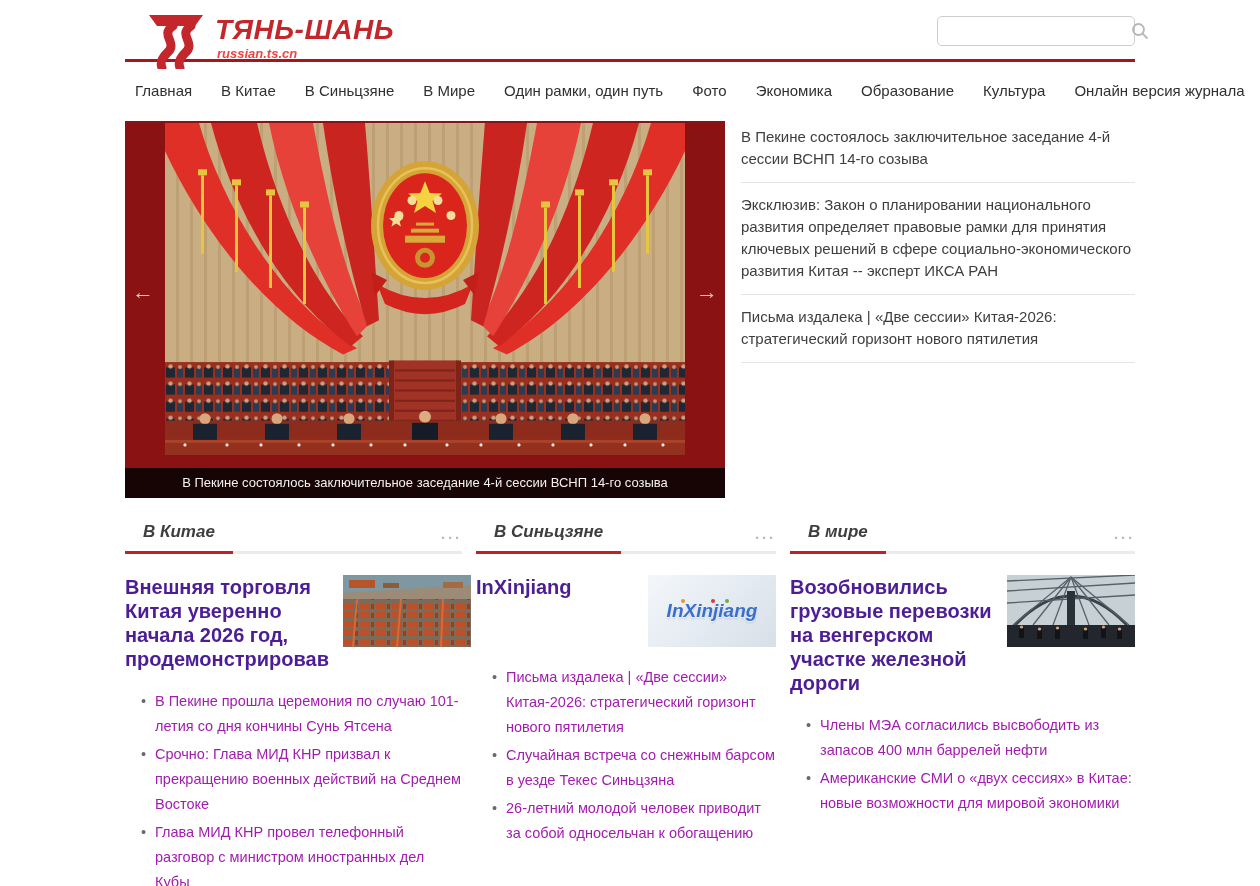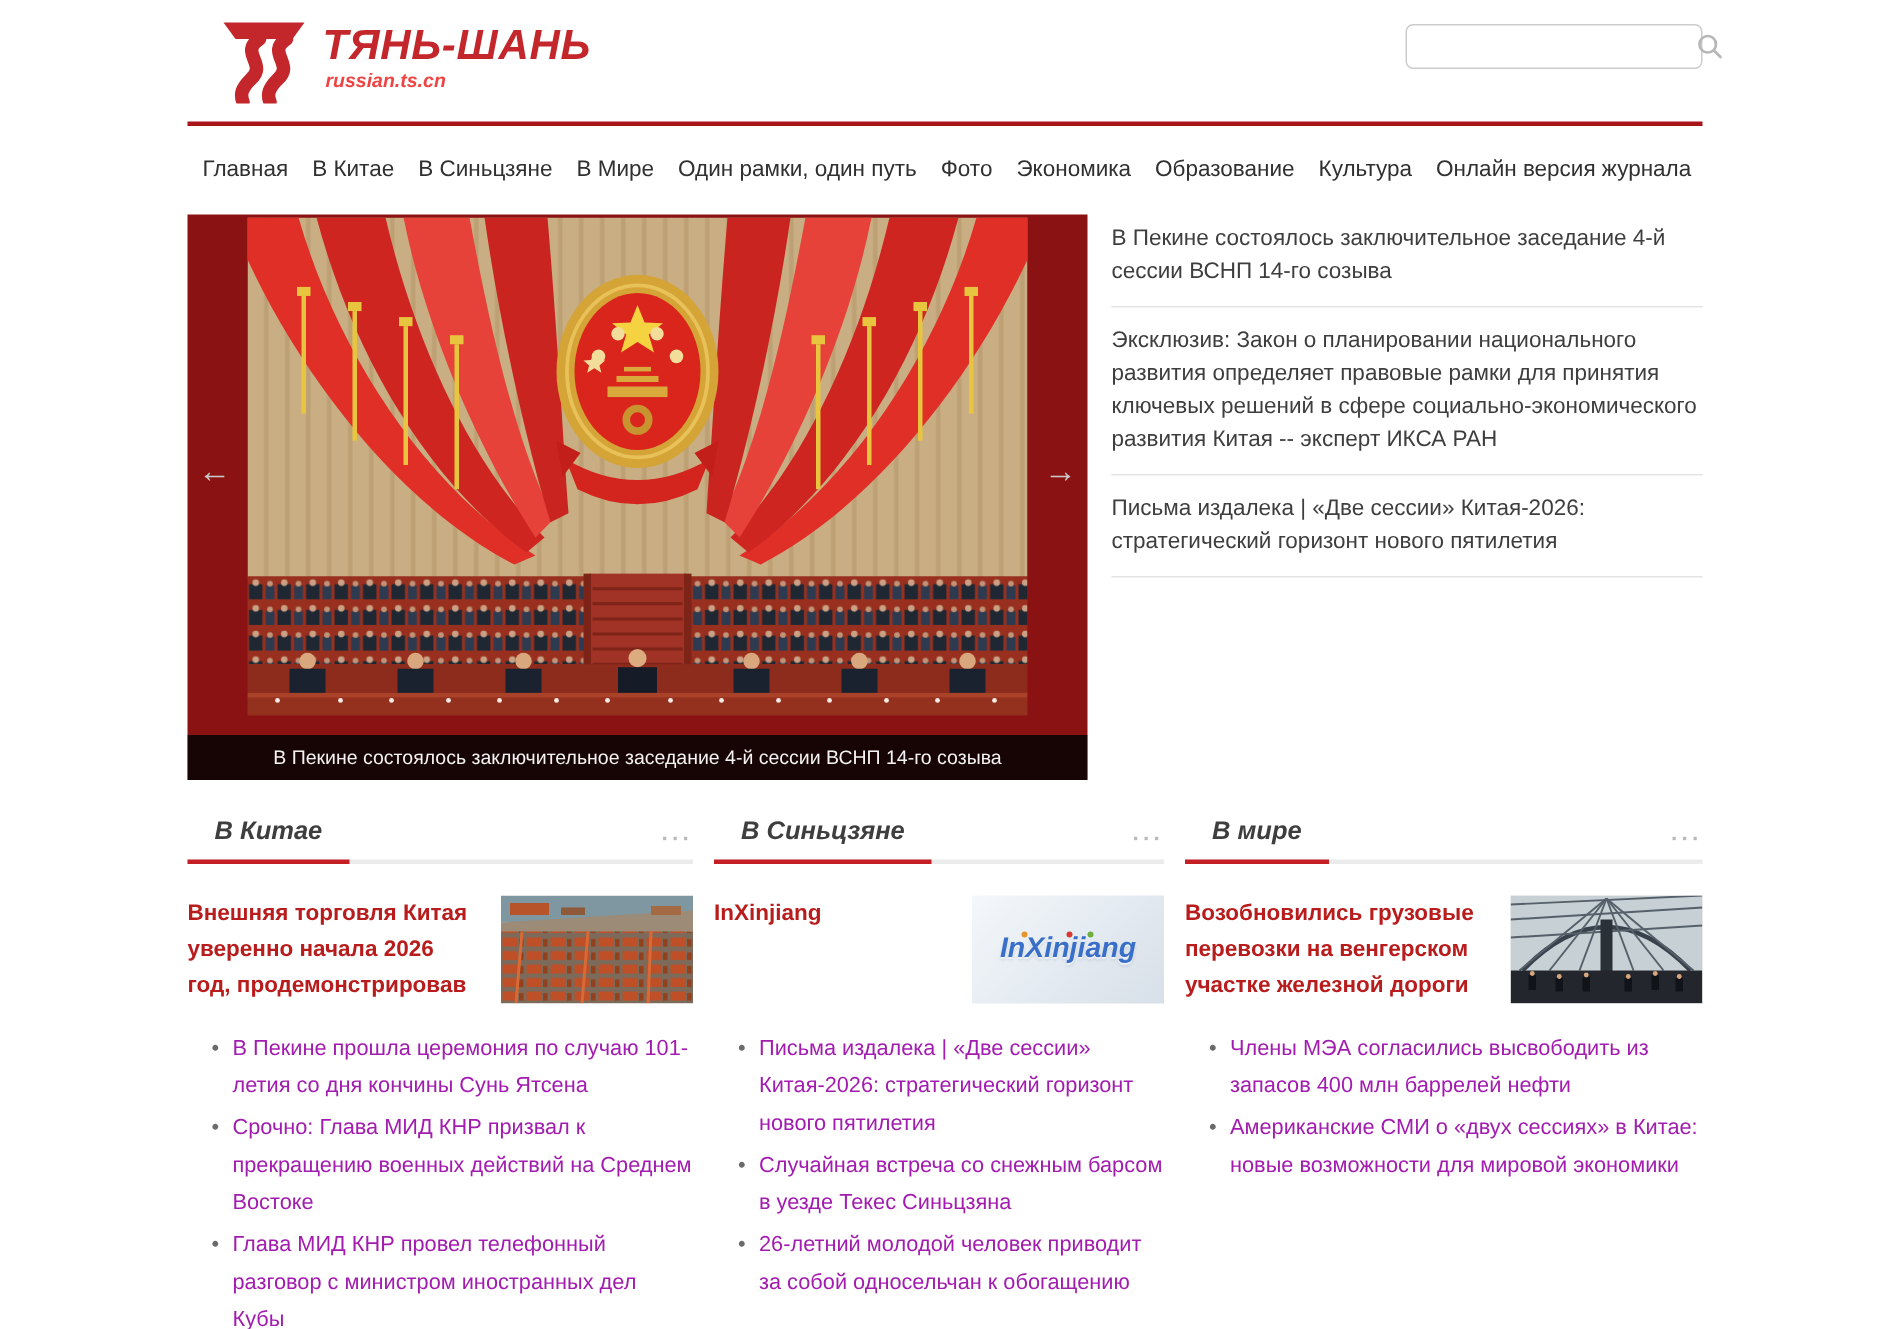--- a/index.html
+++ b/index.html
@@ -3,31 +3,31 @@
 <meta charset="utf-8">
 <style>
   * { box-sizing: border-box; margin: 0; padding: 0; }
   html,body { width:1260px; height:886px; overflow:hidden; background:#fff;
     font-family:"Liberation Sans", sans-serif; }
   a { text-decoration:none; cursor:pointer; }
 
   .page { width:1010px; margin:0 auto; position:relative; }
 
   
-  .header { position:relative; height:84px; padding-top:13px; border-bottom:3px solid #a8151a; }
+  .header { position:relative; height:62px; padding-top:13px; border-bottom:3px solid #a8151a; }
   .brand { display:flex; align-items:flex-start; gap:10px; margin-left:18px; }
   .brand-txt { padding-top:2px; }
   .brand-title { color:#c3272b; font-size:28px; font-weight:bold; font-style:italic; letter-spacing:.5px; line-height:30px; }
   .brand-sub { color:#ef4444; font-size:13px; font-weight:bold; font-style:italic; margin-top:1px; margin-left:2px; }
   .searchbox { position:absolute; right:0; top:16px; width:198px; height:30px; border:1px solid #ccc; border-radius:5px; background:#fff; display:flex; align-items:center; }
   .searchbox input { border:none; outline:none; flex:1; height:26px; padding:0 8px; font-size:13px; background:transparent; }
   .search-ico { width:26px; height:26px; display:flex; align-items:center; justify-content:center; }
 
   
-  .nav { display:flex; flex-wrap:nowrap; gap:16px; padding:20px 0 0 10px; }
+  .nav { display:flex; flex-wrap:nowrap; gap:29px; padding:20px 0 0 10px; }
   .nav a { color:#303030; font-size:15px; white-space:nowrap; }
 
   
   .main { display:grid; grid-template-columns:600px 394px; column-gap:16px; margin-top:22px; }
 
   .carousel { position:relative; width:600px; height:377px; background:#8a1212; overflow:hidden; }
   .photo { width:520px; height:332px; margin:2px auto 0; display:block; }
   .caption-bar { position:absolute; left:0; right:0; bottom:0; height:30px; background:#170505; }
   .caption-bar span { display:block; text-align:center; line-height:30px; color:#f4f2f2; font-size:13px; }
   .c-arrow { position:absolute; top:158px; width:26px; text-align:center; color:#c9c9c9; font-size:22px; font-weight:bold; line-height:26px; user-select:none; }
@@ -38,21 +38,21 @@
   .headlines a { color:#3e3e3e; font-size:15px; line-height:22px; }
 
   
   .cols { display:grid; grid-template-columns:337px 300px 345px; column-gap:14px; margin-top:24px; }
   .sec-head { position:relative; display:flex; justify-content:space-between; align-items:flex-end; border-bottom:3px solid #ebebeb; }
   .sec-title { position:relative; display:inline-block; color:#3e3e3e; font-size:17px; font-weight:bold; font-style:italic; padding:0 2px 9px 18px; }
   .sec-title::after { content:""; position:absolute; left:0; right:-16px; bottom:-3px; height:3px; background:#c41f25; }
   .more { color:#b9b9b9; font-size:15px; font-weight:bold; letter-spacing:2px; padding-bottom:8px; line-height:10px; }
 
   .feat { display:flex; gap:14px; margin-top:21px; align-items:flex-start; }
-  .feat-title { flex:1; color:#b91c1c; font-size:15px; font-weight:bold; line-height:24px; }
+  .feat-title { flex:1; color:#4c1d95; font-size:20px; font-weight:bold; line-height:24px; }
   .thumb { width:128px; height:72px; flex:0 0 128px; overflow:hidden; background:#ddd; position:relative; }
   .thumb svg { display:block; width:128px; height:72px; }
   .thumb-logo { display:flex; align-items:center; justify-content:center;
     background:linear-gradient(135deg,#f4f7fa 0%,#e3eaf1 55%,#d7dfe8 100%); }
   .inx { color:#3a6fc9; font-size:19px; font-weight:bold; font-style:italic; text-shadow:0 1px 1px rgba(255,255,255,.8), 0 2px 2px rgba(90,110,140,.25); position:relative; }
   .inx .d { position:absolute; width:4px; height:4px; border-radius:50%; top:-1px; }
   .inx .d1 { left:14px; background:#e8952f; } .inx .d2 { left:44px; background:#d83a31; } .inx .d3 { left:58px; background:#6fae3f; }
 
   .blist { list-style:none; margin-top:18px; padding-left:16px; }
   .blist li { position:relative; color:#a21caf; font-size:14.5px; line-height:25px; padding-left:14px; margin-bottom:3px; }

